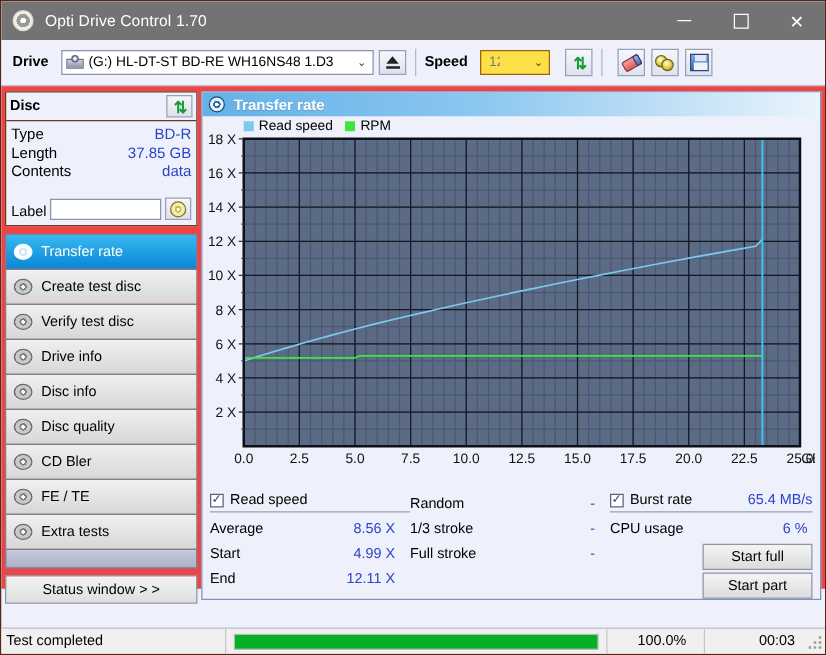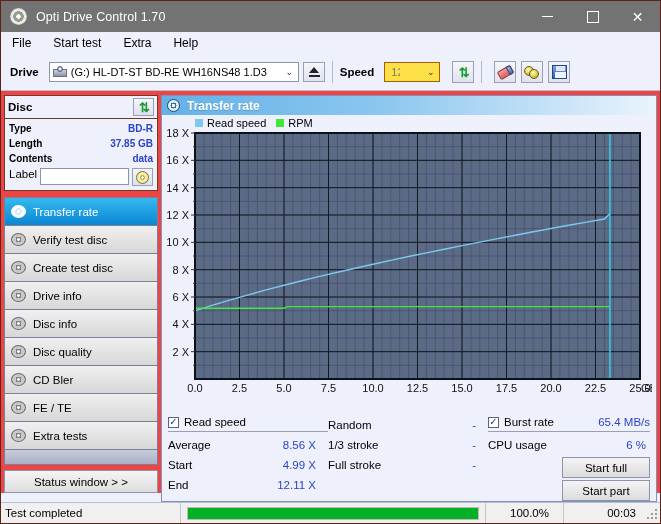--- a/index.html
+++ b/index.html
@@ -69,24 +69,24 @@
   .content{display:flex;height:402px;background:#ef4444;}
   .left{width:160px;padding:4px 3px 0 3px;box-sizing:border-box;}
 
   .disc-panel{border:1px solid #6b3a28;background:#eef0fb;}
   .disc-head{display:flex;align-items:center;justify-content:space-between;
              padding:2px 3px;border-bottom:1px solid #6b3a28;}
   .disc-head .t{font-size:11.5px;font-weight:bold;}
   .mini-btn{width:21px;height:18px;border:1px solid #9aa0b4;background:linear-gradient(#f6f7fb,#dde0ec);
             display:flex;align-items:center;justify-content:center;box-sizing:border-box;}
   .disc-rows{padding:2px 4px 4px 4px;}
-  .drow{display:flex;justify-content:space-between;align-items:center;font-size:10px;height:15px;font-weight:bold;}
+  .drow{display:flex;justify-content:space-between;align-items:center;font-size:12px;height:15px;}
   .drow .k{color:#000;}
   .drow .v{color:#2a44c8;}
-  .label-row{display:flex;align-items:flex-start;justify-content:space-between;margin-top:2px;}
+  .label-row{display:flex;align-items:flex-end;justify-content:space-between;margin-top:14px;}
   .label-row .k{font-size:11.5px;}
   .label-input{width:89px;height:17px;background:#fff;border:1px solid #8d93a8;box-sizing:border-box;}
   .ic-cd{width:13px;height:13px;border-radius:50%;
       background:radial-gradient(circle at 50% 50%,#fff 0 16%,#c9bc4a 17% 34%,#f3ecb0 35% 72%,#b8aa3c 73% 100%);
       border:1px solid #7d7320;box-sizing:border-box;}
 
   .navlist{margin-top:6px;border:1px solid #7b8096;border-bottom:none;}
   .navitem{height:28px;display:flex;align-items:center;padding-left:6px;
            background:linear-gradient(#f0f0f0,#d7d7d7);border-bottom:1px solid #7b8096;
            font-size:11.5px;color:#000;cursor:default;box-sizing:border-box;}
@@ -165,26 +165,20 @@
         </div>
       <div class="tb-btn">
           <span class="glyph-max"></span>
         </div>
       <div class="tb-btn close">
           <span class="glyph-close">✕</span>
         </div>
     </div>
   </div>
 
-  <div class="menubar">
-    <div class="menu-item">File</div>
-    <div class="menu-item">Start test</div>
-    <div class="menu-item">Extra</div>
-    <div class="menu-item">Help</div>
-  </div>
 
   <div class="toolbar">
     <div class="tool-label">Drive</div>
     <div class="combo drive-combo">
       <span class="drv-ic"></span>
       <span class="txt">(G:)  HL-DT-ST BD-RE  WH16NS48 1.D3</span>
       <span class="arrow">⌄</span>
     </div>
     <div class="tbtn eject">
       <span class="tri"></span>
@@ -248,25 +242,25 @@
         </div>
       </div>
 
       <div class="navlist">
         <div class="navitem active">
           <span class="ni ni-disc"></span>
           <span>Transfer rate</span>
         </div>
         <div class="navitem">
           <span class="ni ni-disc"></span>
+          <span>Create test disc</span>
+        </div>
+        <div class="navitem">
+          <span class="ni ni-disc"></span>
           <span>Verify test disc</span>
-        </div>
-        <div class="navitem">
-          <span class="ni ni-disc"></span>
-          <span>Create test disc</span>
         </div>
         <div class="navitem">
           <span class="ni ni-disc"></span>
           <span>Drive info</span>
         </div>
         <div class="navitem">
           <span class="ni ni-disc"></span>
           <span>Disc info</span>
         </div>
         <div class="navitem">

